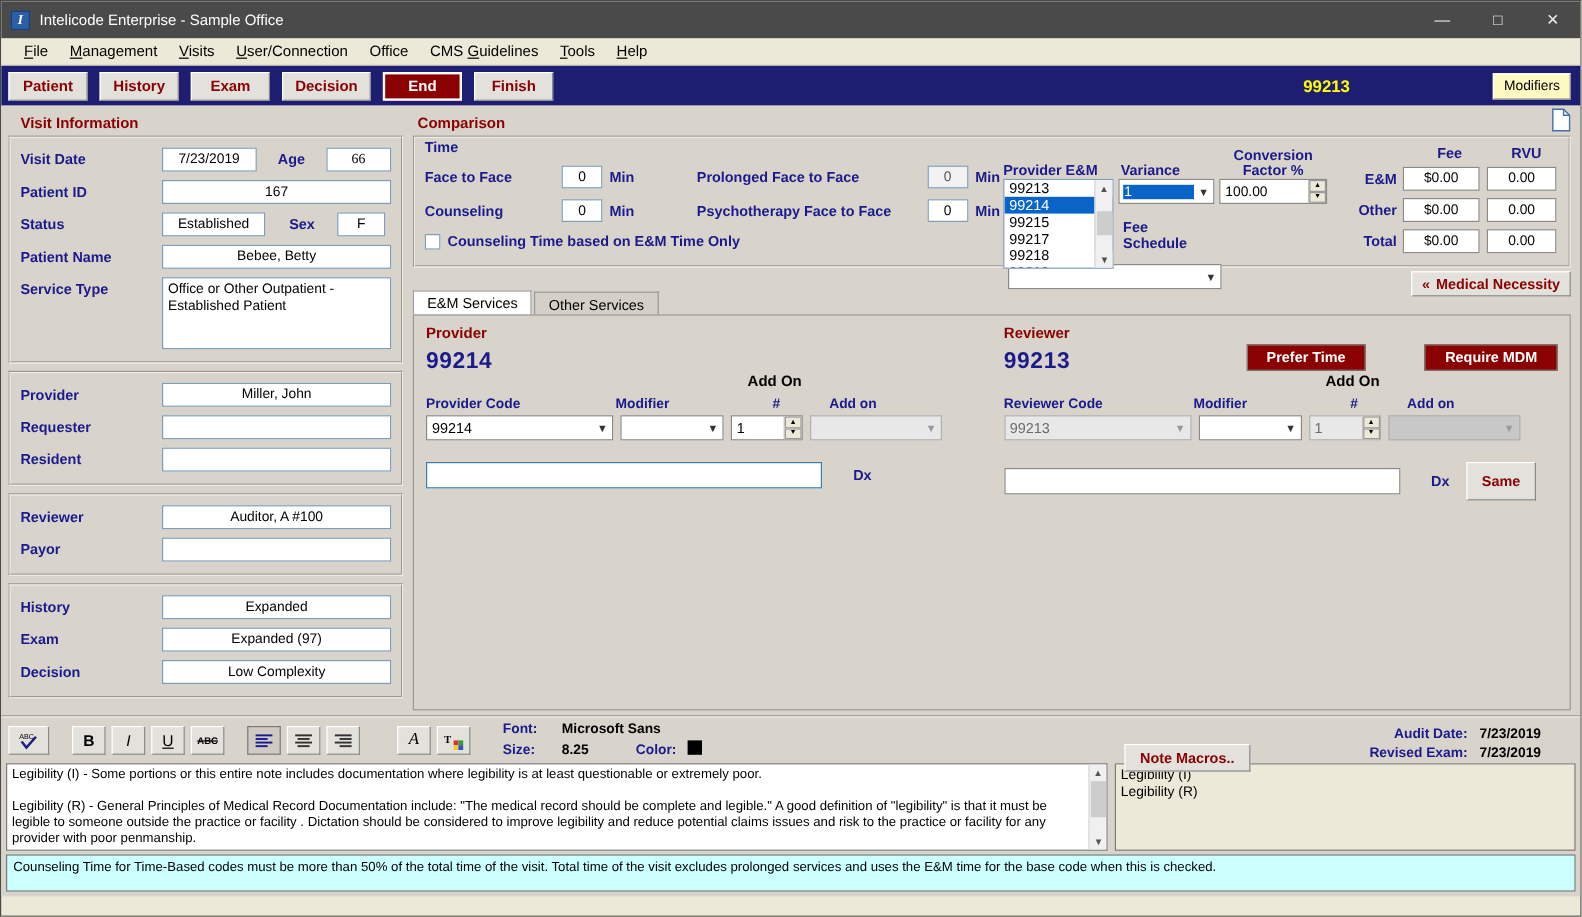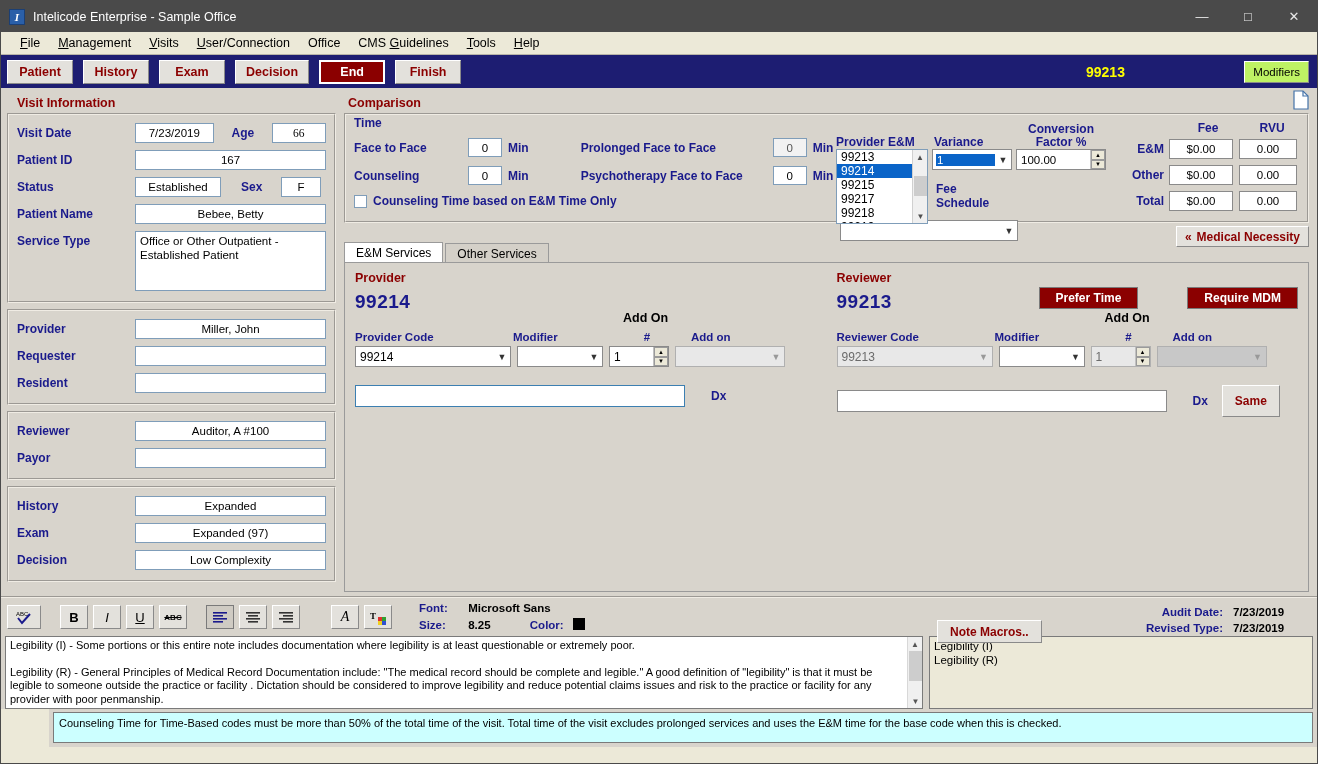--- a/index.html
+++ b/index.html
@@ -88,21 +88,21 @@
   .nav-code {
     position: absolute;
     left: 1085px;
     color: #ffff00;
     font-size: 14px; font-weight: bold;
   }
   .nav-modifiers {
     position: absolute;
     right: 8px;
     height: 22px;
-    background: #bef264;
+    background: #fef9c3;
     border: 1px solid #8a8a8a;
     border-top-color: #fff; border-left-color: #fff;
     font-size: 11.5px; color: #000;
     display: flex; align-items: center; justify-content: center;
     padding: 0 8px;
     cursor: default;
     margin-left: 36px;
   }
 
   
@@ -483,21 +483,20 @@
     line-height: 14px;
     color: #000;
     cursor: default;
   }
 
   
   .statusbar {
     height: 38px;
     background: #d8d4cc;
     padding: 3px 4px 4px 4px;
-    margin-left: 48px;
   }
   .status-inner {
     height: 100%;
     background: #ccffff;
     border: 1px solid #7a7a7a;
     font-size: 11px;
     color: #000;
     padding: 3px 5px;
     line-height: 14px;
   }
@@ -894,21 +893,21 @@
         <span class="k" style="margin-left:36px;text-align:right;">Color:</span>
         <span class="color-swatch"></span>
       </div>
     </div>
 
     <div class="macros-btn">Note Macros..</div>
 
     <div class="audit-dates">
       <span class="ak">Audit Date:</span>
       <span class="av">7/23/2019</span>
-      <span class="ak">Revised Type:</span>
+      <span class="ak">Revised Exam:</span>
       <span class="av">7/23/2019</span>
     </div>
   </div>
 
   <div class="notes-area">
     <div class="note-box">
       <div class="note-text">
         <p>Legibility (I) - Some portions or this entire note includes documentation where legibility is at least questionable or extremely poor.</p>
         <p>Legibility (R) - General Principles of Medical Record Documentation include: "The medical record should be complete and legible."  A good definition of "legibility" is that it must be legible to someone outside the practice or facility .  Dictation should be considered to improve legibility and reduce potential claims issues and risk to the practice or facility for any provider with poor penmanship.</p>
       </div>

